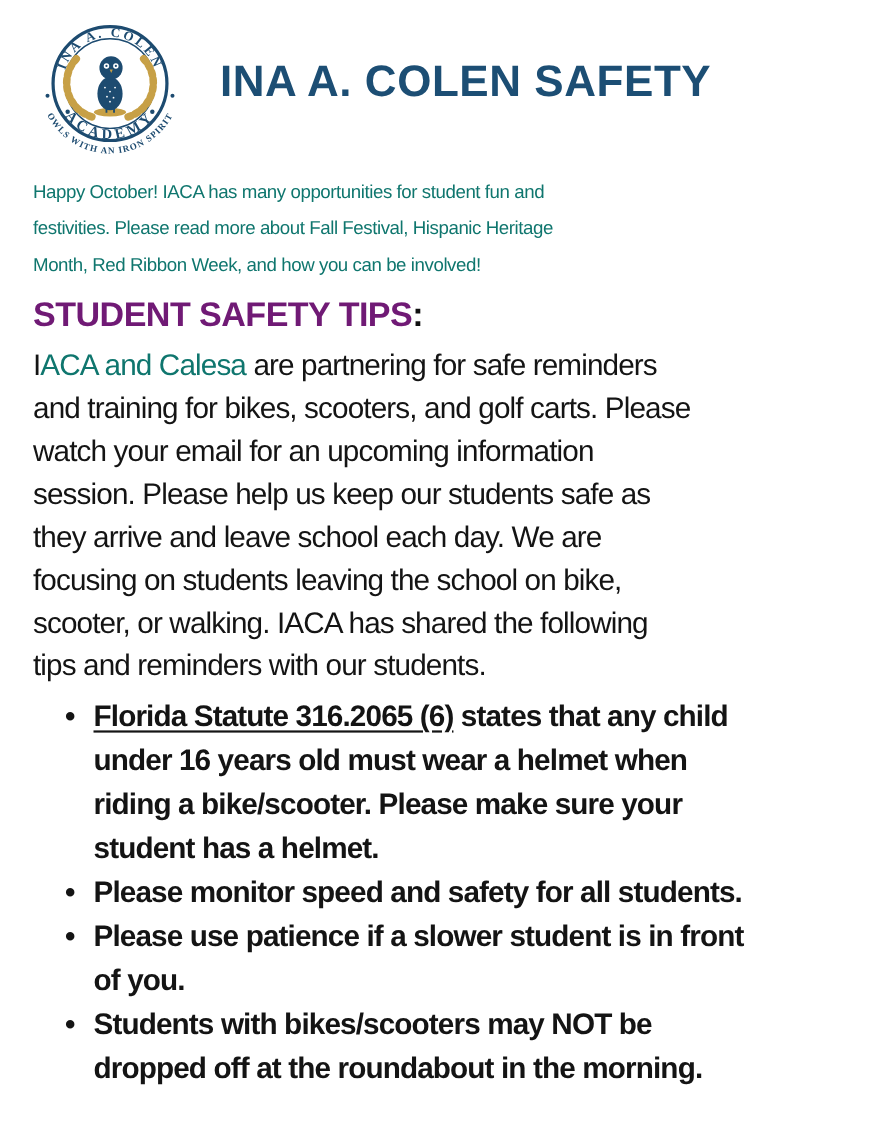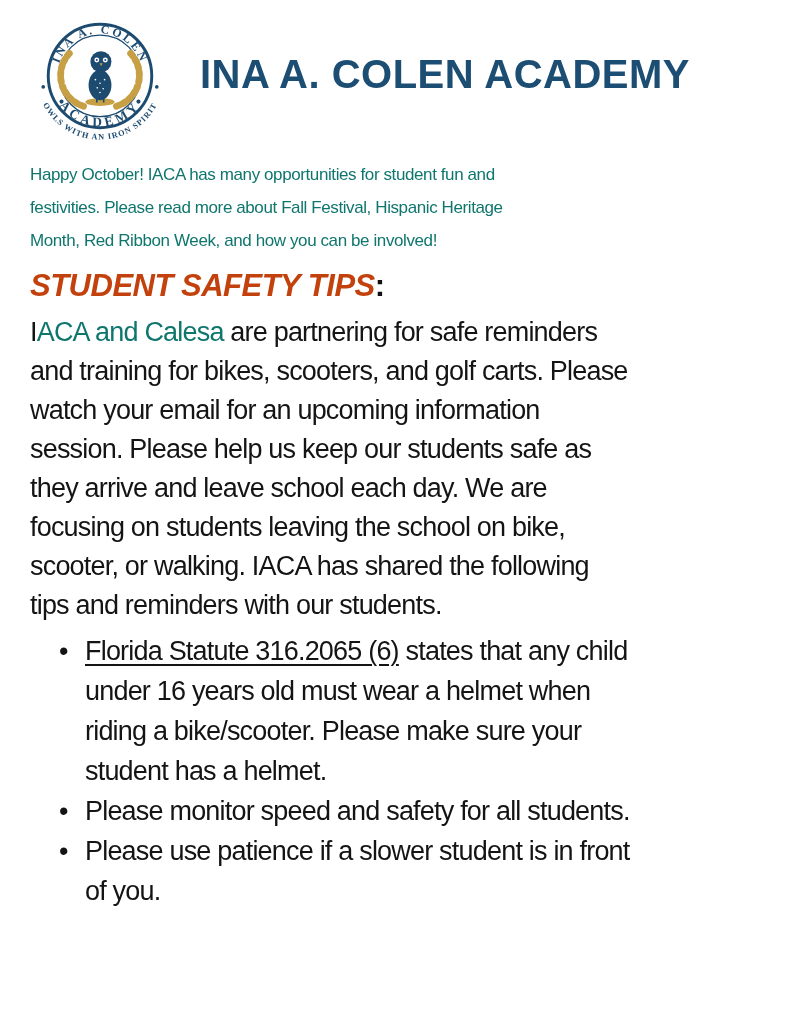--- a/index.html
+++ b/index.html
@@ -27,21 +27,21 @@
     font-size:17px; line-height:33px; letter-spacing:-0.4px;
     white-space:pre-line;
     color:#0f766e;
   }
 
   
   .safety-heading {
     margin:11px 0 0 0;
     font-size:31px; font-weight:bold; line-height:36px; letter-spacing:-0.5px;
   }
-  .safety-heading .red { color:#c2410c;font-style:italic; }
+  .safety-heading .red { color:#701a75; }
   .safety-heading .colon { color:#101010; }
 
   
   .safety-intro {
     margin:9px 0 0 0;
     font-size:27px; line-height:39px; letter-spacing:-0.8px;
     white-space:pre-line;
     color:#141414;
   }
   .link-blue { color:#0f766e; cursor:pointer; }
@@ -50,20 +50,21 @@
   ul.safety-list {
     margin:6px 0 0 0; padding:0 0 0 27px;
     list-style:none;
   }
   ul.safety-list li {
     position:relative;
     padding-left:28px;
     font-size:27px; line-height:40px; letter-spacing:-0.8px;
     white-space:pre-line;
     color:#141414;
+    font-weight:bold;
   }
   ul.safety-list li::before {
     content:"\2022";
     position:absolute; left:2px; top:0;
     font-size:27px; color:#141414;
   }
   .statute-link {
     color:inherit;
     text-decoration:underline;
     text-underline-offset:4px;
@@ -122,21 +123,21 @@
         <circle cx="117" cy="100" r="2.2" fill="#1d4b70"></circle>
 
         <text font-family="Liberation Serif, serif" font-size="9" font-weight="bold" fill="#1d4b70" letter-spacing="1.1">
           <textPath href="#arcMotto" startOffset="50%" text-anchor="middle">OWLS WITH AN IRON SPIRIT</textPath>
         </text>
         <circle cx="13" cy="84" r="2" fill="#1d4b70"></circle>
         <circle cx="137" cy="84" r="2" fill="#1d4b70"></circle>
       </svg>
     </div>
 
-    <div class="page-title">INA A. COLEN ACADEMY</div>
+    <div class="page-title">INA A. COLEN SAFETY</div>
   </div>
 
   <p class="intro">Happy October! IACA has many opportunities for student fun and
 festivities. Please read more about Fall Festival, Hispanic Heritage
 Month, Red Ribbon Week, and how you can be involved!</p>
 
   <h2 class="safety-heading"><span class="red">STUDENT SAFETY TIPS</span><span class="colon">:</span></h2>
 
   <p class="safety-intro"><span>I</span><span class="link-blue">ACA and Calesa</span><span> are partnering for safe reminders
 and training for bikes, scooters, and golf carts. Please
@@ -148,15 +149,17 @@
 tips and reminders with our students.</span></p>
 
   <ul class="safety-list">
     <li><span class="statute-link">Florida Statute 316.2065 (6)</span><span> states that any child
 under 16 years old must wear a helmet when
 riding a bike/scooter. Please make sure your
 student has a helmet.</span></li>
     <li><span>Please monitor speed and safety for all students.</span></li>
     <li><span>Please use patience if a slower student is in front
 of you.</span></li>
+    <li><span>Students with bikes/scooters may NOT be
+dropped off at the roundabout in the morning.</span></li>
   </ul>
 
 </div>
 
 </body></html>

